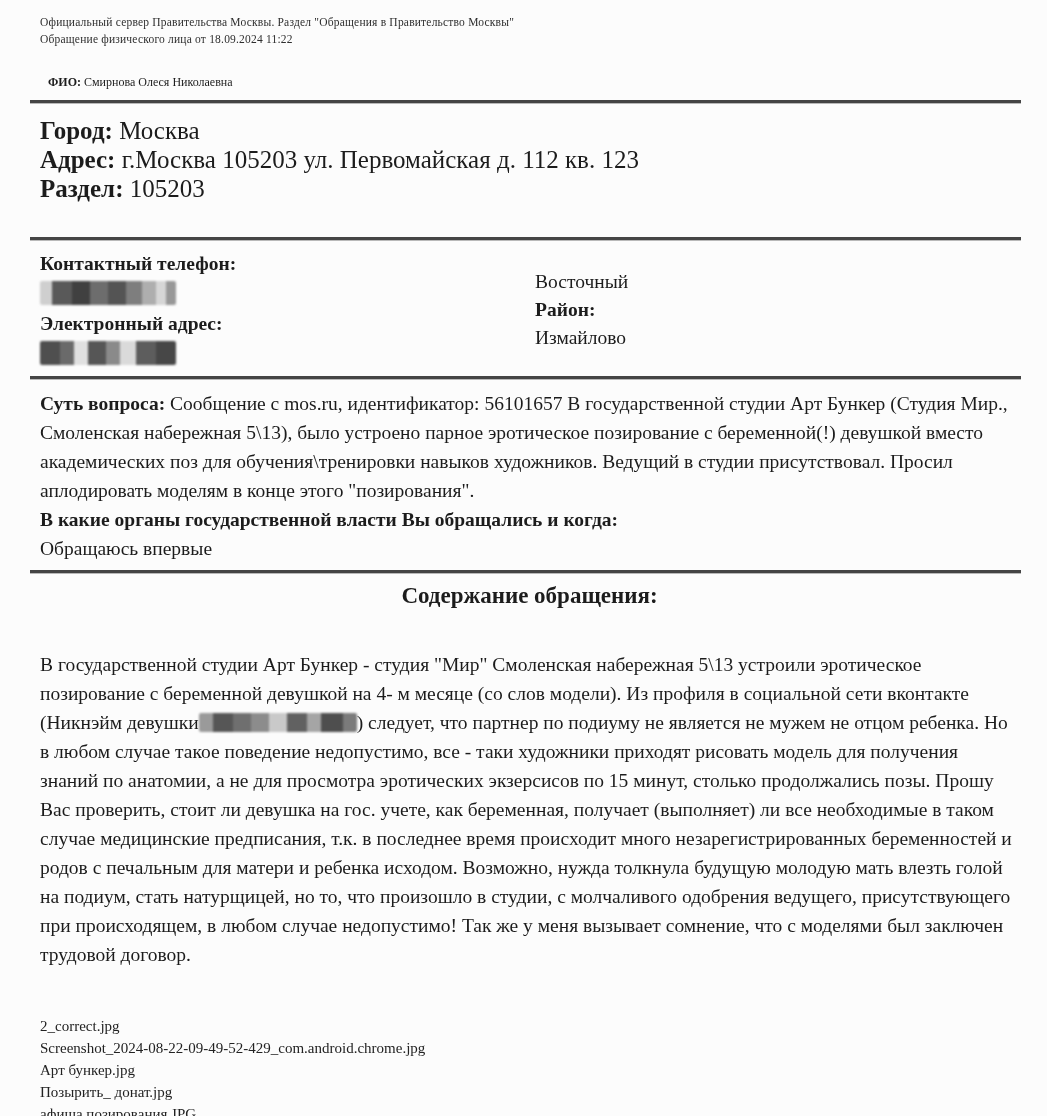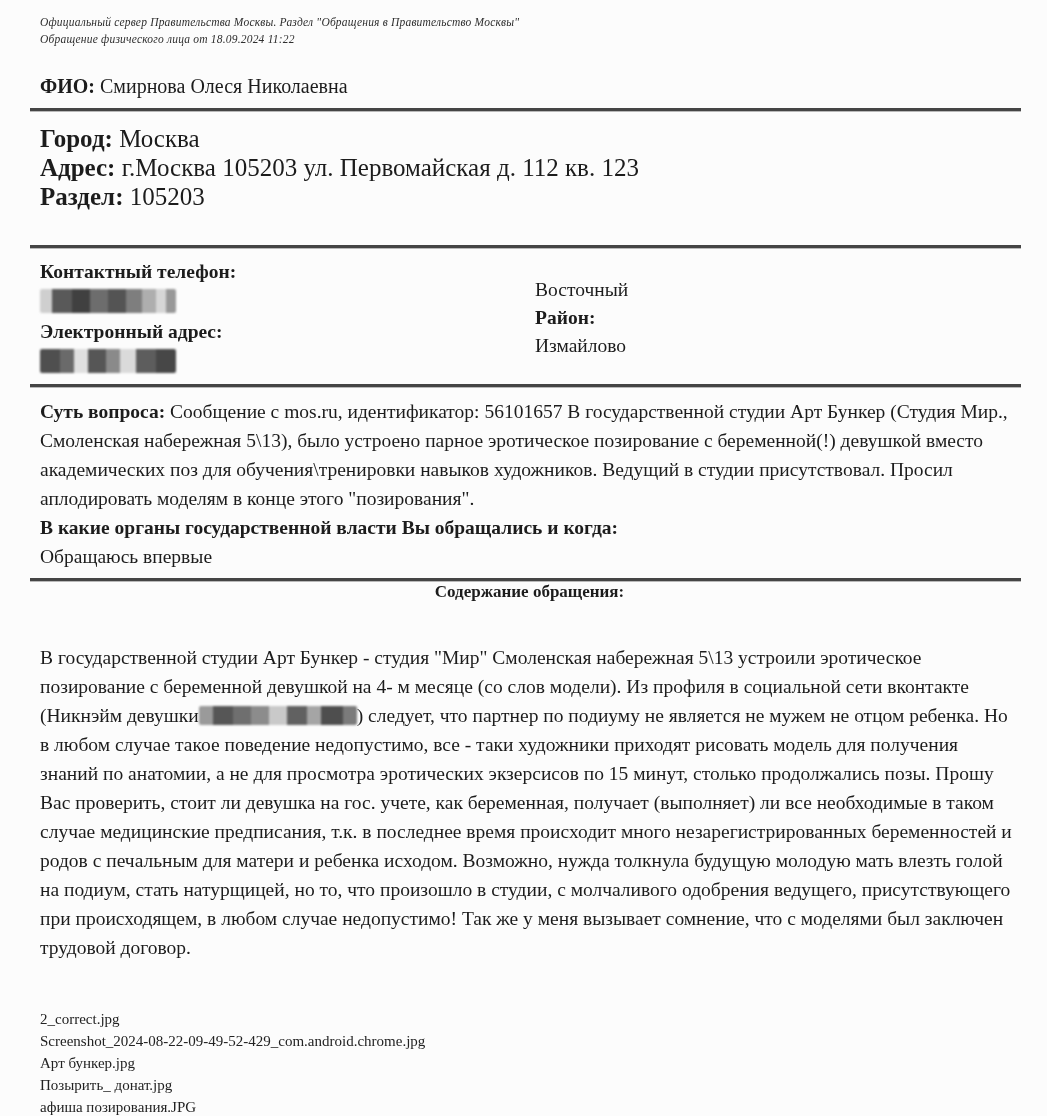--- a/index.html
+++ b/index.html
@@ -12,27 +12,26 @@
   .page{
     width:1047px;height:1116px;
     background:#fcfcfc;
     box-sizing:border-box;
     padding:14px 28px 0 40px;
     color:#1c1c1c;
   }
   .tiny-header{
     font-size:11.5px;line-height:1.5;color:#2e2e2e;
     letter-spacing:.2px;
-    font-style:italic;
   }
   .rule{
     height:3px;background:#454545;border-bottom:1px solid #b9b9b9;
     margin-left:-10px;margin-right:-2px;
   }
-  .fio{margin:26px 0 10px 0;font-size:20px;}
+  .fio{margin:26px 0 10px 8px;font-size:12px;}
   .b{font-weight:bold;}
   .addr-block{margin:12px 0 0 0;font-size:25px;line-height:29px;}
   .rule2{margin-top:34px;}
   .contact-grid{
     display:flex;margin-top:9px;font-size:19.5px;line-height:28px;align-items:center;
   }
   .contact-left{width:495px;}
   .contact-right{flex:1;}
   .redact{
     display:block;width:136px;height:24px;margin:3px 0 5px 0;
@@ -46,21 +45,21 @@
   .redact-inline{
     display:inline-block;vertical-align:-3px;width:158px;height:19px;
     background:linear-gradient(90deg,#9a9a9a 0 14px,#565656 14px 34px,#6f6f6f 34px 52px,#8c8c8c 52px 70px,#c9c9c9 70px 88px,#616161 88px 108px,#a5a5a5 108px 122px,#4e4e4e 122px 144px,#7b7b7b 144px 158px);
     filter:blur(1.2px);
     border-radius:2px;
   }
   .rule3{margin-top:6px;}
   .question{margin:9px 0 0 0;font-size:19.5px;line-height:29px;}
   .rule4{margin-top:7px;}
   .content-heading{
-    text-align:center;font-size:17px;font-weight:bold;
+    margin-top:9px;text-align:center;font-size:23px;font-weight:bold;
   }
   .body-text{margin:41px 0 0 0;font-size:19.5px;line-height:29px;}
   .attachments{
     margin-top:46px;font-size:15px;line-height:22px;color:#222;
   }
 </style>
 </head>
 <body>
 
 <div class="page">

